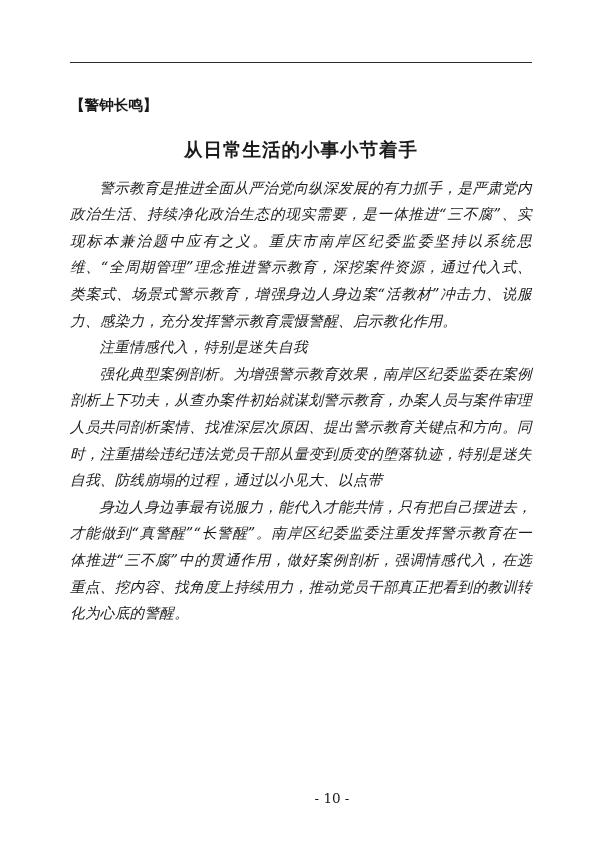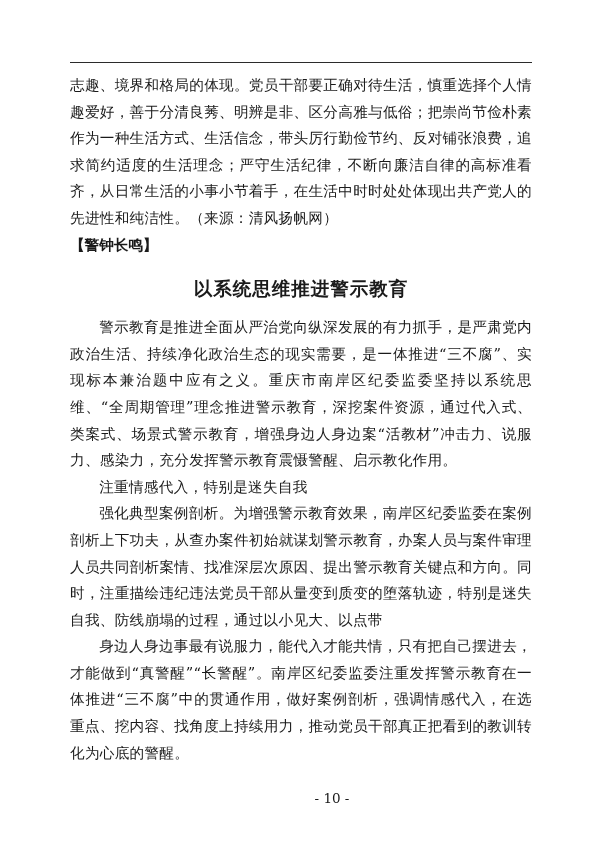--- a/index.html
+++ b/index.html
@@ -42,35 +42,37 @@
     font-size: 14.6px;
     line-height: 26.6px;
     text-align: justify;
     text-justify: inter-ideograph;
     letter-spacing: 0.3px;
   }
   .para-lead {
     text-indent: 0;
   }
   .section-tag {
+    margin-top: 20px;
     font-size: 14.6px;
     line-height: 26.6px;
     font-weight: 700;
   }
   .doc-title {
     margin-top: 16px;
     margin-bottom: 10px;
     font-size: 18.5px;
     line-height: 30px;
     font-weight: 700;
     text-align: center;
     letter-spacing: 1px;
   }
   .body-block p {
     text-indent: 2em;
+    font-style: italic;
   }
   .footer {
     position: absolute;
     left: 0;
     top: 790px;
     width: 600px;
     text-align: center;
     font-size: 13.5px;
     font-family: "DejaVu Serif", serif;
     color: #1a1a1a;
@@ -79,25 +81,24 @@
 </style>
 </head>
 <body>
 
 <div class="page">
 
   <div class="header-rule"></div>
 
   <div class="content">
 
-    <p class="para-lead">志趣、境界和格局的体现。党员干部要正确对待生活，慎重选择个人情趣爱好，善于分清良莠、明辨是非、区分高雅与低俗；把崇尚节俭朴素作为一种生活方式、生活信念，带头厉行勤俭节约、反对铺张浪费，追求简约适度的生活理念；严守生活纪律，不断向廉洁自律的高标准看齐，从日常生活的小事小节着手，在生活中时时处处体现出共产党人的先进性和纯洁性。（来源：清风扬帆网）</p>
 
     <div class="section-tag">【警钟长鸣】</div>
 
-    <div class="doc-title">以系统思维推进警示教育</div>
+    <div class="doc-title">从日常生活的小事小节着手</div>
 
     <div class="body-block">
       <p>警示教育是推进全面从严治党向纵深发展的有力抓手，是严肃党内政治生活、持续净化政治生态的现实需要，是一体推进“三不腐”、实现标本兼治题中应有之义。重庆市南岸区纪委监委坚持以系统思维、“全周期管理”理念推进警示教育，深挖案件资源，通过代入式、类案式、场景式警示教育，增强身边人身边案“活教材”冲击力、说服力、感染力，充分发挥警示教育震慑警醒、启示教化作用。</p>
       <p>注重情感代入，特别是迷失自我</p>
       <p>强化典型案例剖析。为增强警示教育效果，南岸区纪委监委在案例剖析上下功夫，从查办案件初始就谋划警示教育，办案人员与案件审理人员共同剖析案情、找准深层次原因、提出警示教育关键点和方向。同时，注重描绘违纪违法党员干部从量变到质变的堕落轨迹，特别是迷失自我、防线崩塌的过程，通过以小见大、以点带</p>
       <p>身边人身边事最有说服力，能代入才能共情，只有把自己摆进去，才能做到“真警醒”“长警醒”。南岸区纪委监委注重发挥警示教育在一体推进“三不腐”中的贯通作用，做好案例剖析，强调情感代入，在选重点、挖内容、找角度上持续用力，推动党员干部真正把看到的教训转化为心底的警醒。</p>
     </div>
 
   </div>
 

